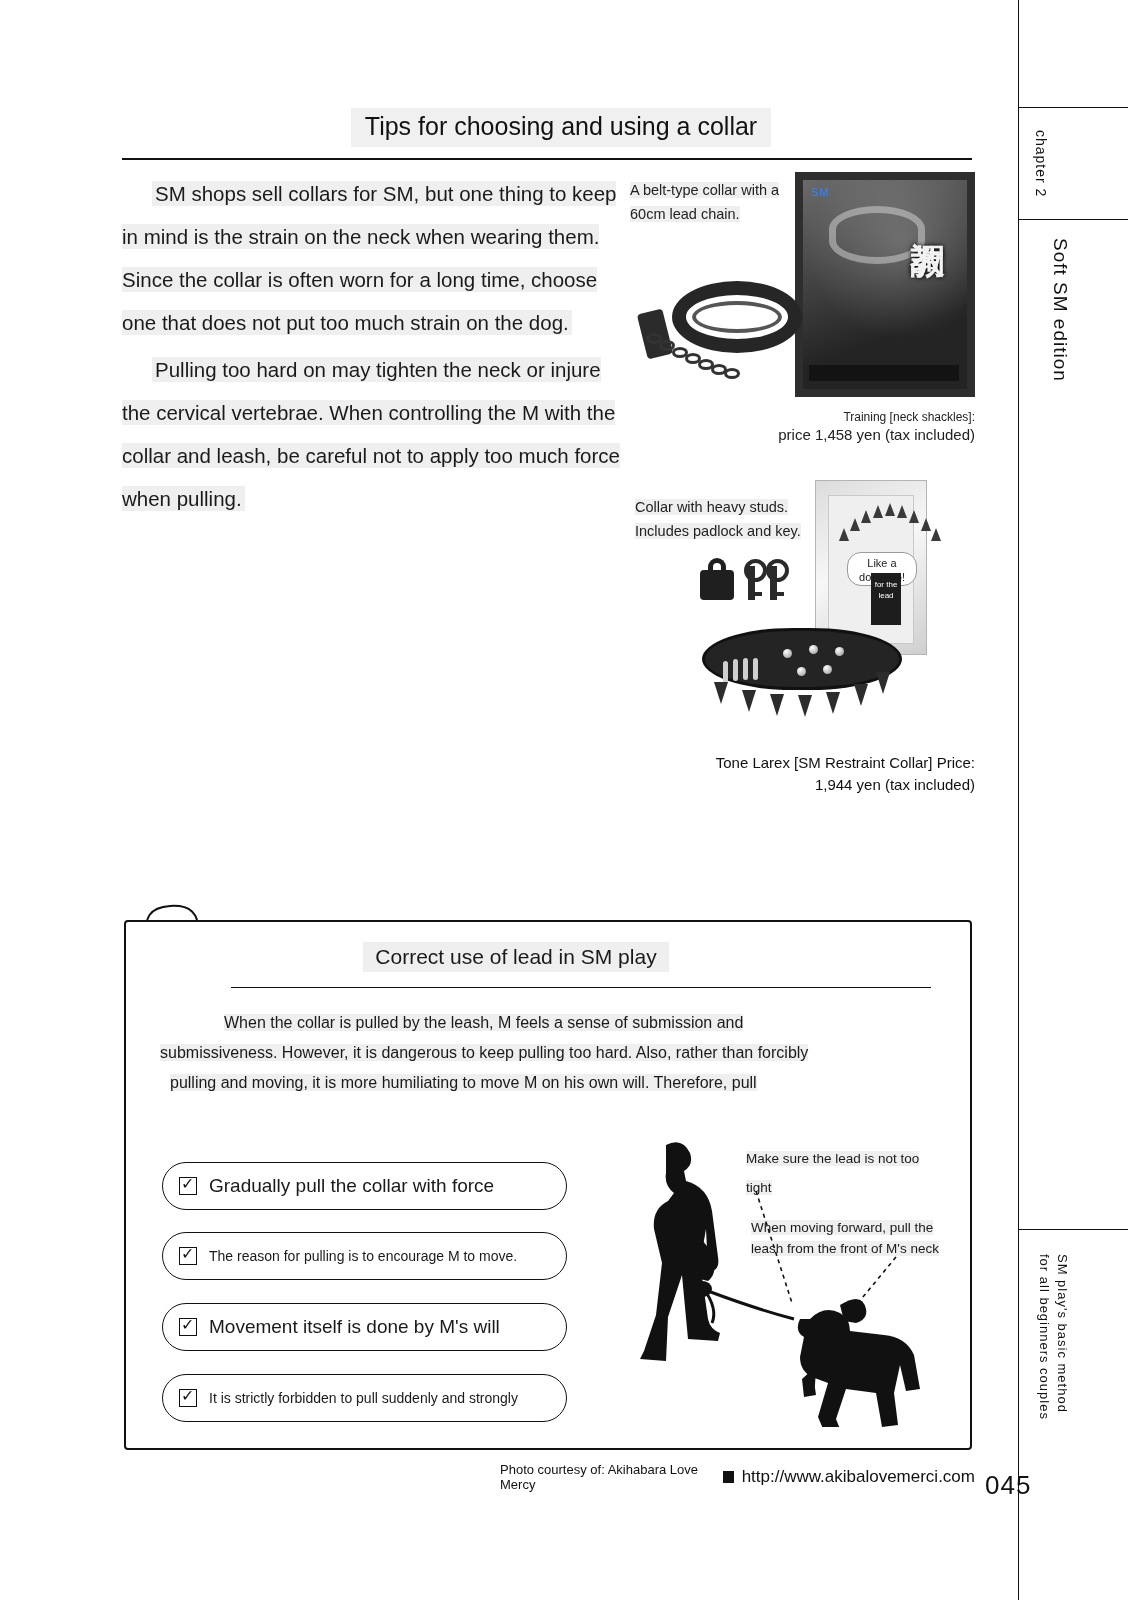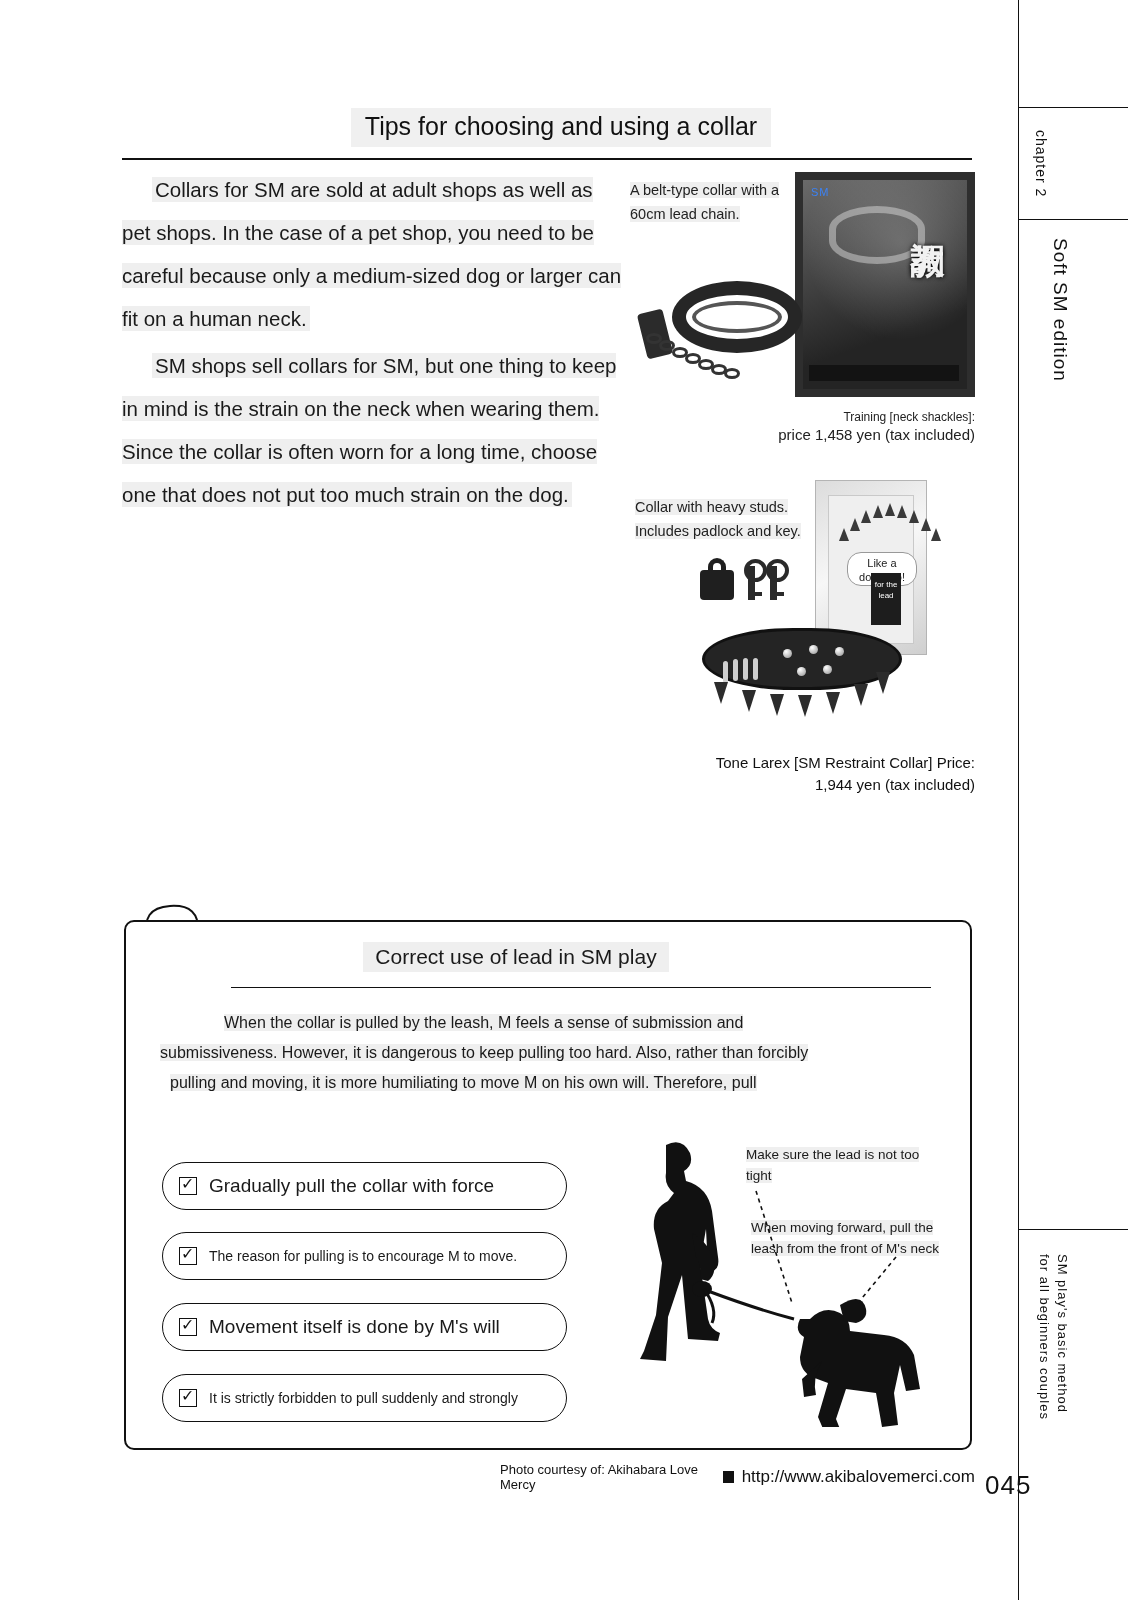--- a/index.html
+++ b/index.html
@@ -193,21 +193,21 @@
   .lock-art .key::after{content:"";position:absolute;left:7px;bottom:4px;width:7px;height:4px;background:#2a2a2a;}
 
   .cap2 {
     position: absolute; left: 690px; top: 752px; width: 285px;
     text-align: right; font-size: 15px; line-height: 22px; color:#111;
   }
 
   
   .panel {
     position: absolute; left: 124px; top: 920px; width: 848px; height: 530px;
-    border: 2px solid #111; border-radius: 10px;
+    border: 2px solid #111; border-radius: 4px;
     background: #fff;
   }
   .panel-title-wrap { position: absolute; left: 100px; top: 20px; width: 580px; text-align: center; }
   .panel-title {
     display:inline-block; font-size: 21px; background:#efefef; padding: 3px 12px;
   }
   .panel-rule { position:absolute; left: 105px; top: 65px; width: 700px; border-top: 1.5px solid #111; }
 
   .panel-para {
     position: absolute; left: 30px; top: 86px; width: 790px;
@@ -227,21 +227,21 @@
   .chk::after {
     content: "✓"; position: absolute; left: 1px; top: -4px; font-size: 16px; color:#111;
   }
   .ci-big { font-size: 19px; }
   .ci-small { font-size: 14px; }
 
   
   .silho { position: absolute; left: 470px; top: 215px; width: 350px; height: 290px; }
   .silho svg { display:block; }
 
-  .note-a { position: absolute; left: 620px; top: 222px; width: 200px; font-size: 13.5px; line-height: 21px; }
+  .note-a { position: absolute; left: 620px; top: 222px; width: 200px; font-size: 13.5px; line-height: 29px; }
   .note-b { position: absolute; left: 625px; top: 295px; width: 210px; font-size: 13.5px; line-height: 21px; }
   .note-a span, .note-b span { background:#efefef; }
 
   
   .chibi { position: absolute; left: 118px; top: 898px; width: 110px; height: 130px; }
 
   
   .credit {
     position: absolute; left: 500px; top: 1462px; width: 475px;
     font-size: 13px; color:#111; display:flex; align-items:center; gap:8px;
@@ -270,25 +270,25 @@
     <div class="rail-vert" style="left:18px; top:24px; font-size:13px;">for all beginners couples</div>
   </div>
 </div>
 
 <div class="page-title-wrap">
   <span class="page-title">Tips for choosing and using a collar</span>
 </div>
 <div class="title-rule"></div>
 
 <div class="bodycol">
-  <div class="ptext">
-    <span class="ind"></span><span class="hl">Collars for SM are sold at adult shops as well as pet shops. In the case of a pet shop, you need to be careful because only a medium-sized dog or larger can fit on a human neck.</span>
-  </div>
   <div class="ptext" style="margin-top:4px;">
     <span class="ind"></span><span class="hl">SM shops sell collars for SM, but one thing to keep in mind is the strain on the neck when wearing them. Since the collar is often worn for a long time, choose one that does not put too much strain on the dog.</span>
+  </div>
+  <div class="ptext" style="margin-top:4px;">
+    <span class="ind"></span><span class="hl">Pulling too hard on may tighten the neck or injure the cervical vertebrae. When controlling the M with the collar and leash, be careful not to apply too much force when pulling.</span>
   </div>
 </div>
 
 <div class="photocol">
   <div class="cap-note" style="width:150px;">
     <span>A belt-type collar with a 60cm lead chain.</span>
   </div>
 </div>
 
 <div class="ph1">

